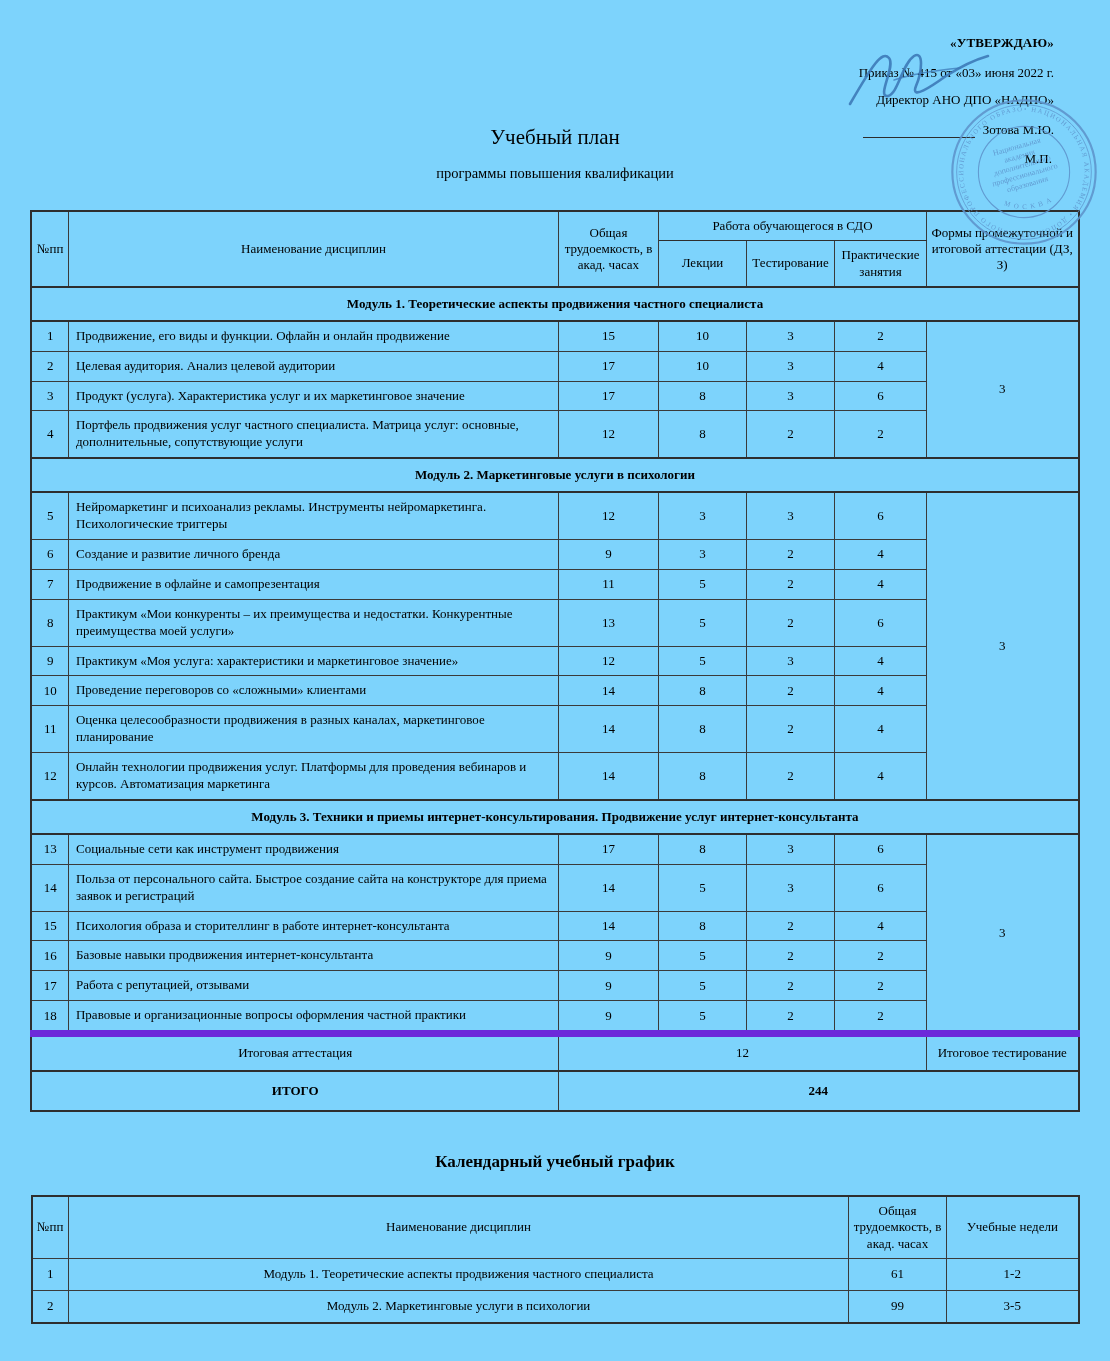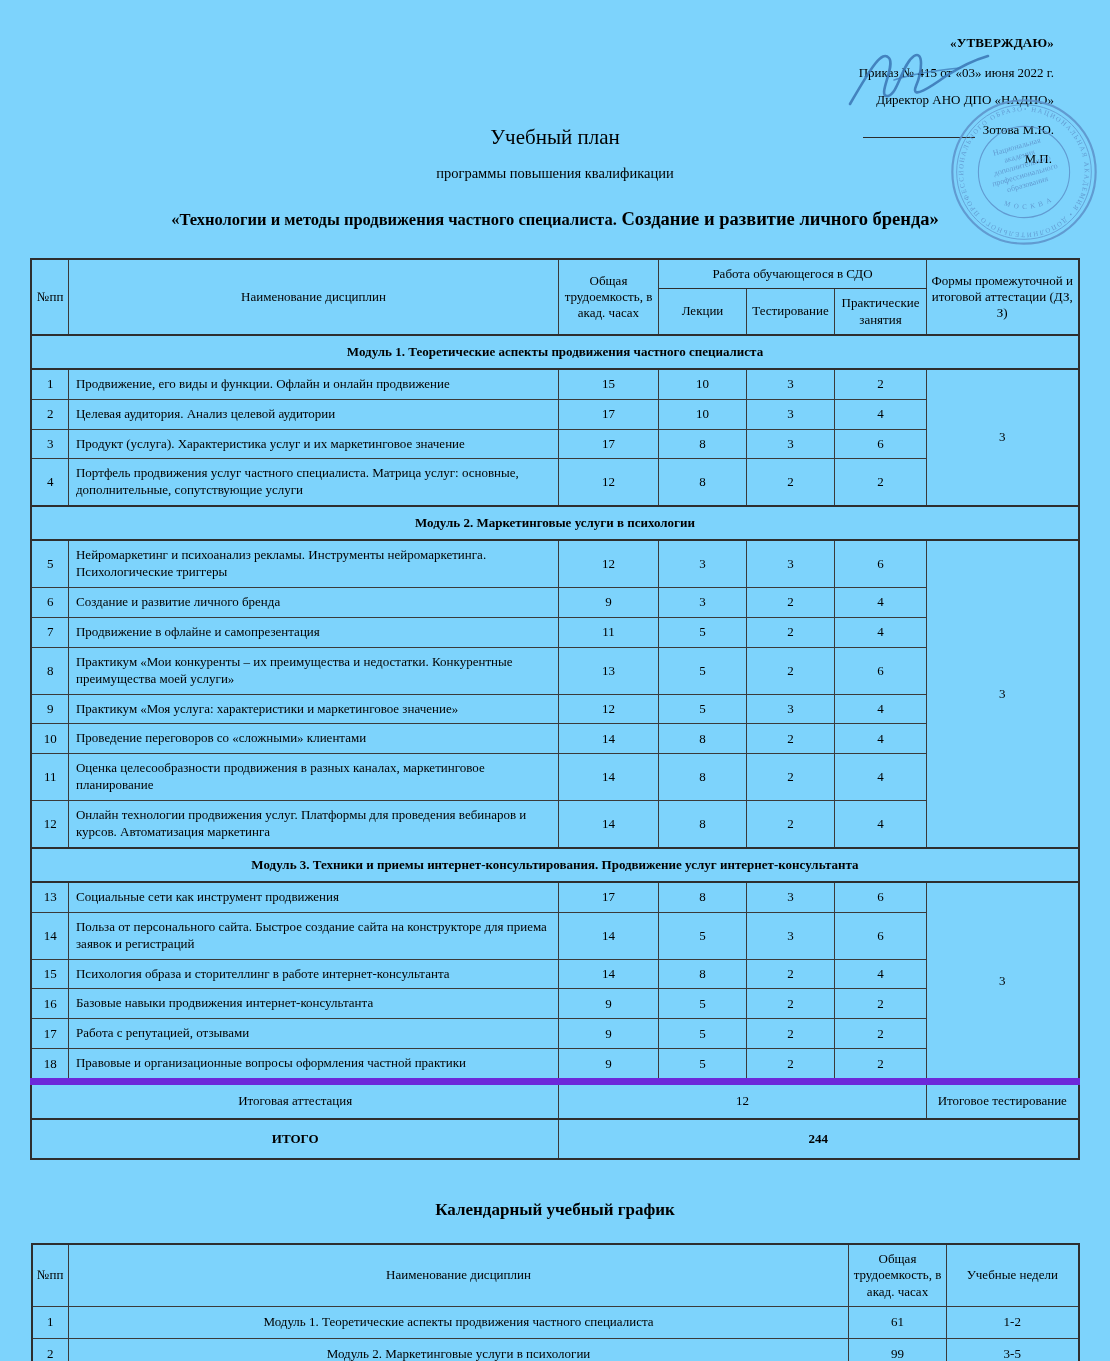--- a/index.html
+++ b/index.html
@@ -93,21 +93,20 @@
       <text x="70" y="75">профессионального</text>
       <text x="70" y="84">образования</text>
     </g>
     <text fill="#5e94cc" font-size="6.4" letter-spacing="1" font-family="Liberation Serif, serif">
       <textPath href="#moscowPath" startOffset="8">М О С К В А</textPath>
     </text>
   </svg>
 
   <div class="doc-title">Учебный план</div>
   <div class="doc-subtitle">программы повышения квалификации</div>
-  <div class="program-title"><span class="p1">«Технологии и методы продвижения частного специалиста.</span><span class="p2"> Создание и развитие личного бренда»</span></div>
 
   <table class="t1">
     <colgroup>
       <col style="width:37px">
         <col style="width:490px">
         <col style="width:100px">
       <col style="width:88px">
         <col style="width:88px">
         <col style="width:92px">
         <col style="width:152px">

